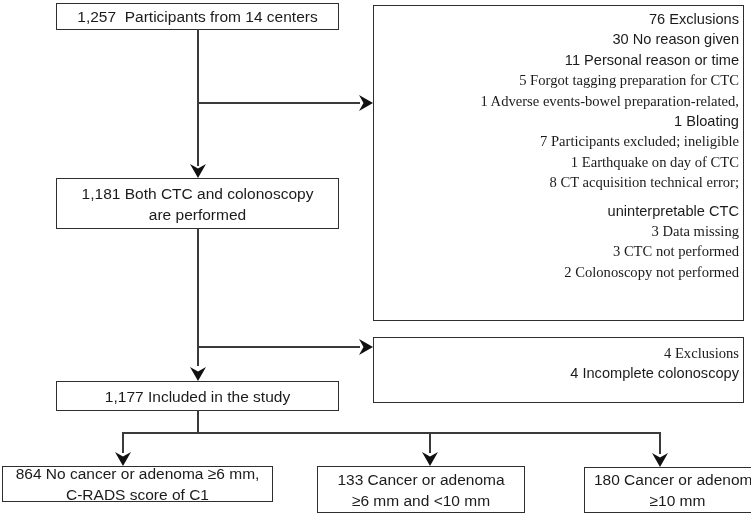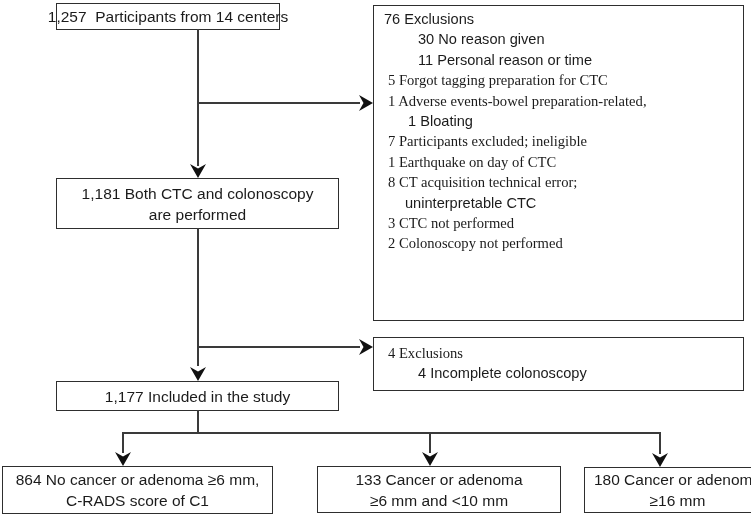--- a/index.html
+++ b/index.html
@@ -6,91 +6,93 @@
   body{
     width:751px;height:519px;background:#ffffff;
     font-family:"Liberation Sans","DejaVu Sans",sans-serif;
     color:#1b1b1b;
   }
   #fig{position:relative;width:751px;height:519px;background:#ffffff;overflow:hidden;}
 
   .box{
     position:absolute;background:#ffffff;border:1.6px solid #2e2e2e;
     box-sizing:border-box;
+    text-align:right;
   }
   .centered{
     display:flex;flex-direction:column;justify-content:center;align-items:center;
     text-align:center;font-size:15.5px;line-height:21px;white-space:pre;
   }
   .listbox{font-size:14.6px;line-height:20.4px;padding:3px 4px 0 10px;}
   .xl{white-space:nowrap;}
   .i0{padding-left:0;}
   .i1{padding-left:13px;}
   .i2{padding-left:4px;font-family:Liberation Serif, serif;}
   .i2b{padding-left:24px;}
   .i3{padding-left:34px;}
   .i3b{padding-left:43px;}
-  .icont{padding-left:21px;}
+  .icont{padding-left:21px;margin-top:8px;}
 
   .vline,.hline{position:absolute;background:#3a3a3a;}
   .vline{width:1.6px;}
   .hline{height:1.6px;}
   .ah{position:absolute;line-height:0;}
 </style>
 </head>
 <body>
 
 <div id="fig">
 
-  <div class="box centered" style="left:56px;top:3px;width:224px;height:27px;">
+  <div class="box centered" style="left:56px;top:3px;width:283px;height:27px;">
     <div>1,257  Participants from 14 centers</div>
   </div>
 
   <div class="box listbox" style="left:373px;top:5px;width:371px;height:316px;">
     <div class="xl i0">76 Exclusions</div>
     <div class="xl i3">30 No reason given</div>
     <div class="xl i3">11 Personal reason or time</div>
     <div class="xl i2">5 Forgot tagging preparation for CTC</div>
     <div class="xl i2">1 Adverse events-bowel preparation-related,</div>
     <div class="xl i2b">1 Bloating</div>
     <div class="xl i2">7 Participants excluded; ineligible</div>
     <div class="xl i2">1 Earthquake on day of CTC</div>
     <div class="xl i2">8 CT acquisition technical error;</div>
     <div class="xl icont">uninterpretable CTC</div>
+    <div class="xl i2">3 Data missing</div>
     <div class="xl i2">3 CTC not performed</div>
     <div class="xl i2">2 Colonoscopy not performed</div>
   </div>
 
   <div class="box centered" style="left:56px;top:178px;width:283px;height:51px;">
     <div>1,181 Both CTC and colonoscopy</div>
     <div>are performed</div>
   </div>
 
-  <div class="box listbox" style="left:373px;top:337px;width:371px;height:54px;padding-top:5px;">
+  <div class="box listbox" style="left:373px;top:337px;width:371px;height:66px;padding-top:5px;">
     <div class="xl i2">4 Exclusions</div>
     <div class="xl i3">4 Incomplete colonoscopy</div>
   </div>
 
   <div class="box centered" style="left:56px;top:381px;width:283px;height:30px;text-align:right;">
     <div>1,177 Included in the study</div>
   </div>
 
-  <div class="box centered" style="left:2px;top:466px;width:271px;height:48px;">
+  <div class="box centered" style="left:2px;top:466px;width:271px;height:36px;">
     <div>864 No cancer or adenoma ≥6 mm,</div>
     <div>C-RADS score of C1</div>
   </div>
 
-  <div class="box centered" style="left:317px;top:466px;width:244px;height:47px;">
+  <div class="box centered" style="left:317px;top:466px;width:208px;height:47px;">
     <div>133 Cancer or adenoma</div>
     <div>≥6 mm and &lt;10 mm</div>
   </div>
 
   <div class="box centered" style="left:560px;top:467px;width:187px;height:46px;margin-left:24px;">
     <div>180 Cancer or adenoma</div>
-    <div>≥16 mm</div>
+    <div>≥10 mm</div>
   </div>
 
   <div class="vline" style="left:197.2px;top:29px;height:137px;"></div>
   <div class="hline" style="left:198px;top:102.2px;width:162px;"></div>
   <div class="vline" style="left:197.2px;top:228px;height:138px;"></div>
   <div class="hline" style="left:198px;top:346.2px;width:162px;"></div>
   <div class="vline" style="left:197.2px;top:410px;height:24px;"></div>
   <div class="hline" style="left:122px;top:432.4px;width:539px;"></div>
   <div class="vline" style="left:122.2px;top:433px;height:20px;"></div>
   <div class="vline" style="left:429.2px;top:433px;height:20px;"></div>

